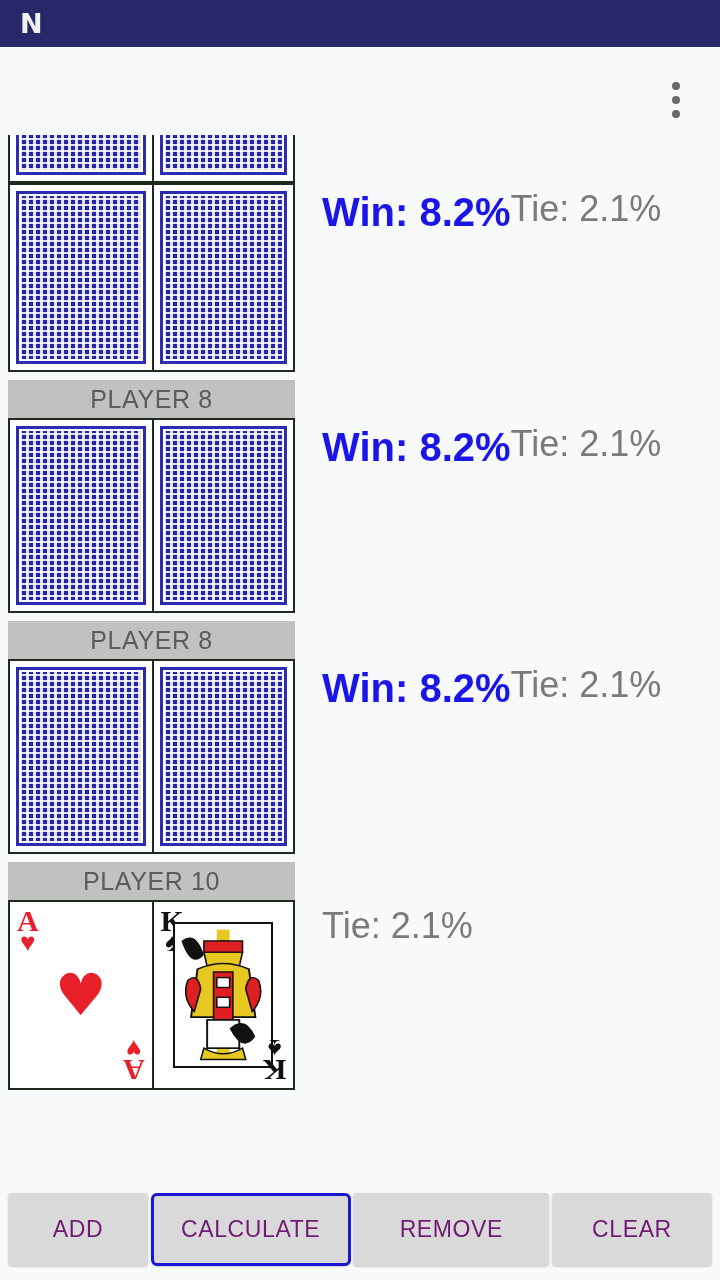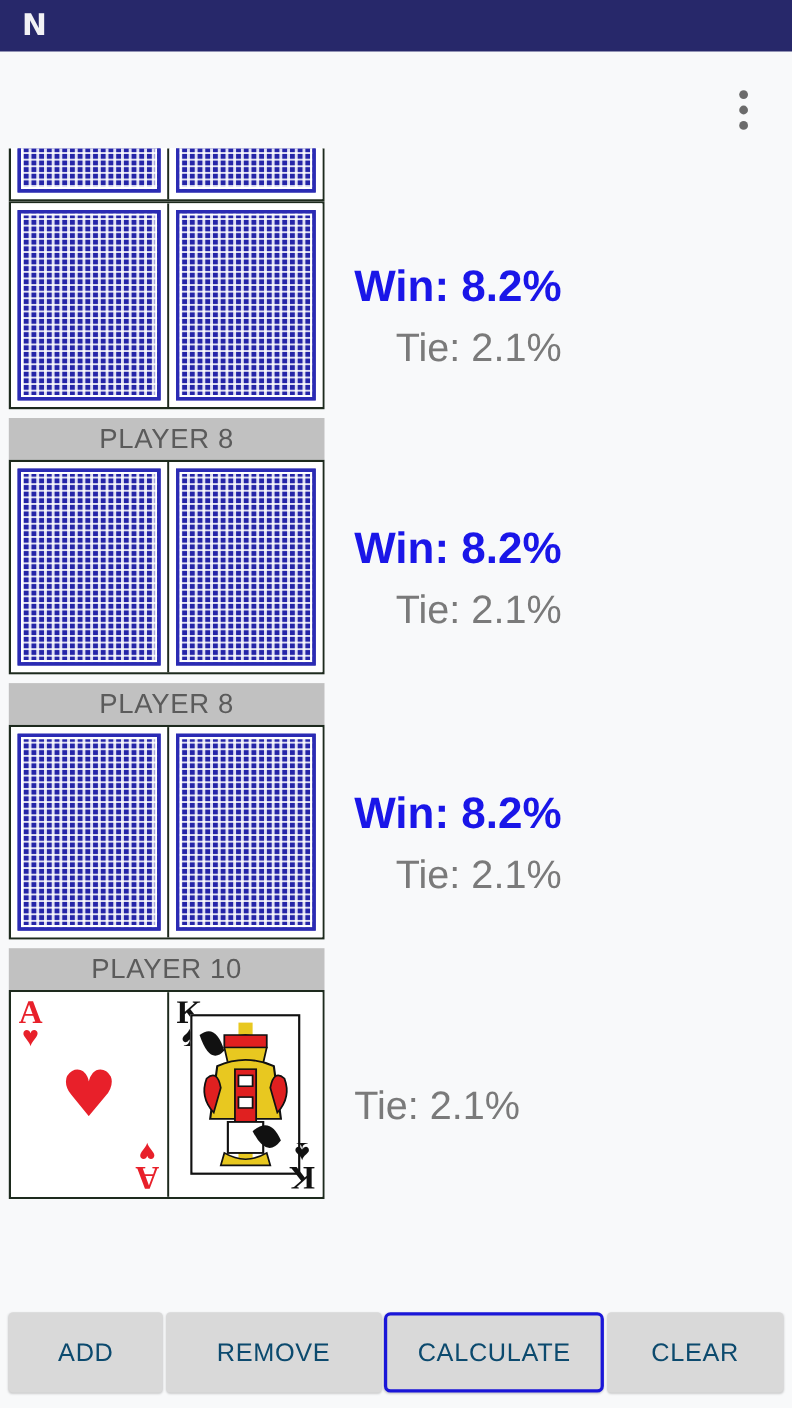--- a/index.html
+++ b/index.html
@@ -73,24 +73,23 @@
     background-size: 6px 6px, 7px 6px;
     box-shadow: inset 0 0 0 2px #ffffff;
   }
   .cb-inner::after{
     content:""; position:absolute; inset:3px;
     border:2px solid #ffffff; pointer-events:none;
   }
 
   
   .odds {
-    position: absolute; left: 322px; top: 10px;
-    display: flex; flex-direction: column; justify-content: center;
+    position: absolute; left: 322px; top: 0;
+    display: flex; flex-direction: row; justify-content: center;
     height: 100%;
-    align-items: flex-end;
   }
   .win { color: #1a16e8; font-weight: bold; font-size: 40px; letter-spacing: 0px; line-height: 1.45; }
   .tie { color: #7a7a7a; font-weight: normal; font-size: 36px; letter-spacing: 0px; line-height: 1.45; }
 
   
   .facecard { width: 100%; height: 100%; position: relative; background: #fff; }
   .pip-tl, .pip-br { position: absolute; display: flex; flex-direction: column;
                      align-items: center; line-height: .92; font-weight: bold;
                      font-family: "Liberation Serif", serif; }
   .pip-tl { left: 7px; top: 5px; }
@@ -110,21 +109,21 @@
   }
 
   
   .btnbar {
     position: absolute; left: 0; bottom: 0; width: 720px; height: 102px;
     background: #f8f9fa; display: flex; align-items: center;
     justify-content: space-between; padding: 0 8px;
   }
   .btn {
     background: #d9d9d9; border: none; border-radius: 4px;
-    color: #0c4a6e; font-size: 23px; letter-spacing: .6px;
+    color: #701a75; font-size: 23px; letter-spacing: .6px;
     font-family: "Liberation Sans", sans-serif;
     padding: 23px 0; text-align: center; cursor: pointer;
     box-shadow: 0 1px 2px rgba(0,0,0,.18);
   }
   .btn.add { width: 140px; }
   .btn.remove { width: 196px; }
   .btn.calc { width: 200px; border: 3px solid #1a16d8; border-radius: 6px; padding: 20px 0; }
   .btn.clear { width: 160px; }
 </style>
 </head>
@@ -283,18 +282,18 @@
         <div class="odds" style="height:190px;">
           <div class="tie">Tie: 2.1%</div>
         </div>
       </div>
     </div>
 
   </div>
 
   <div class="btnbar">
     <button class="btn add">ADD</button>
+    <button class="btn calc">CALCULATE</button>
     <button class="btn remove">REMOVE</button>
-    <button class="btn calc">CALCULATE</button>
     <button class="btn clear">CLEAR</button>
   </div>
 
 </div>
 
 </body></html>

